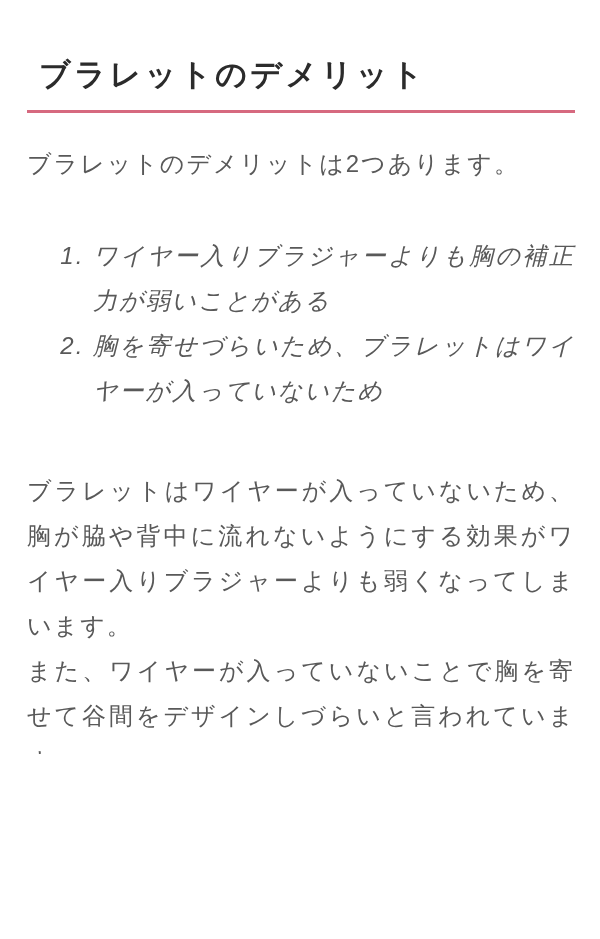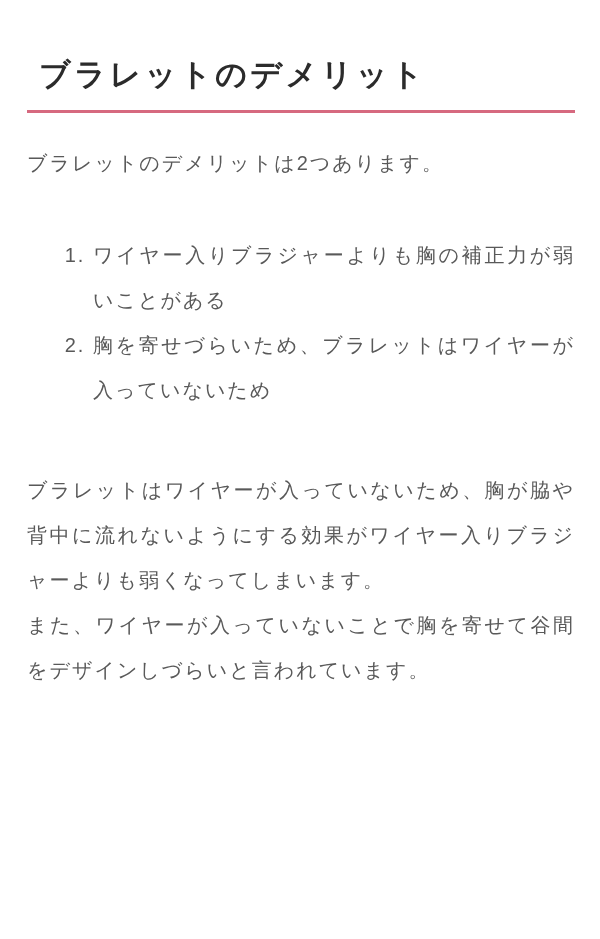--- a/index.html
+++ b/index.html
@@ -27,38 +27,39 @@
     margin: 52px 0 0 0;
     padding: 0 0 13px 12px;
     font-size: 31px;
     line-height: 45px;
     font-weight: 700;
     letter-spacing: 3.5px;
     color: var(--heading-text, #2b2b2b);
     border-bottom: 3px solid var(--accent, #d6697f);
   }
   .body-text {
-    font-size: 20px;
+    font-size: 24px;
     line-height: 45px;
     letter-spacing: 2px;
     text-align: justify;
     color: var(--body-text, #595959);
   }
   p.body-text {
     margin: 0;
   }
   .intro {
     margin-top: 28px !important;
   }
   .demerit-list {
     margin: 47px 0 0 0;
     padding: 0 0 0 66px;
   }
   .demerit-list li {
     list-style: decimal;
+    font-style: italic;
   }
   .explanation {
     margin-top: 55px !important;
   }
   .summary {
     margin-top: 43px !important;
   }
   .scroll-top {
     position: absolute;
     left: 505px;

